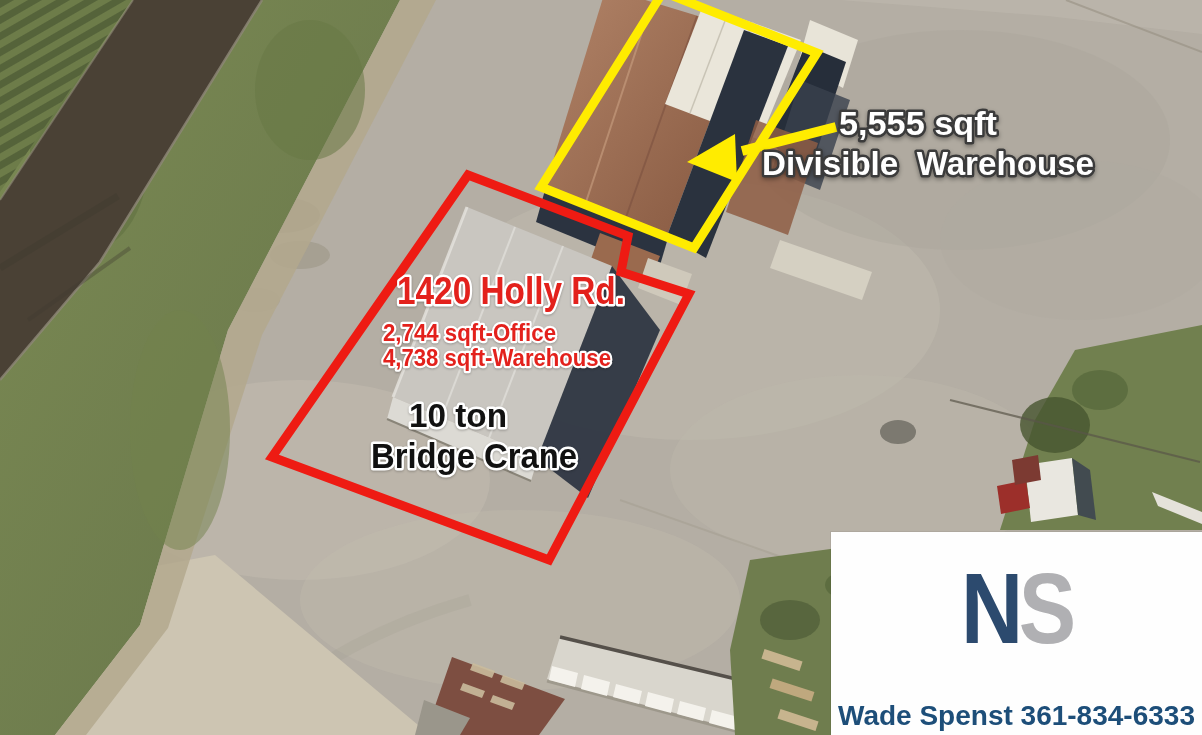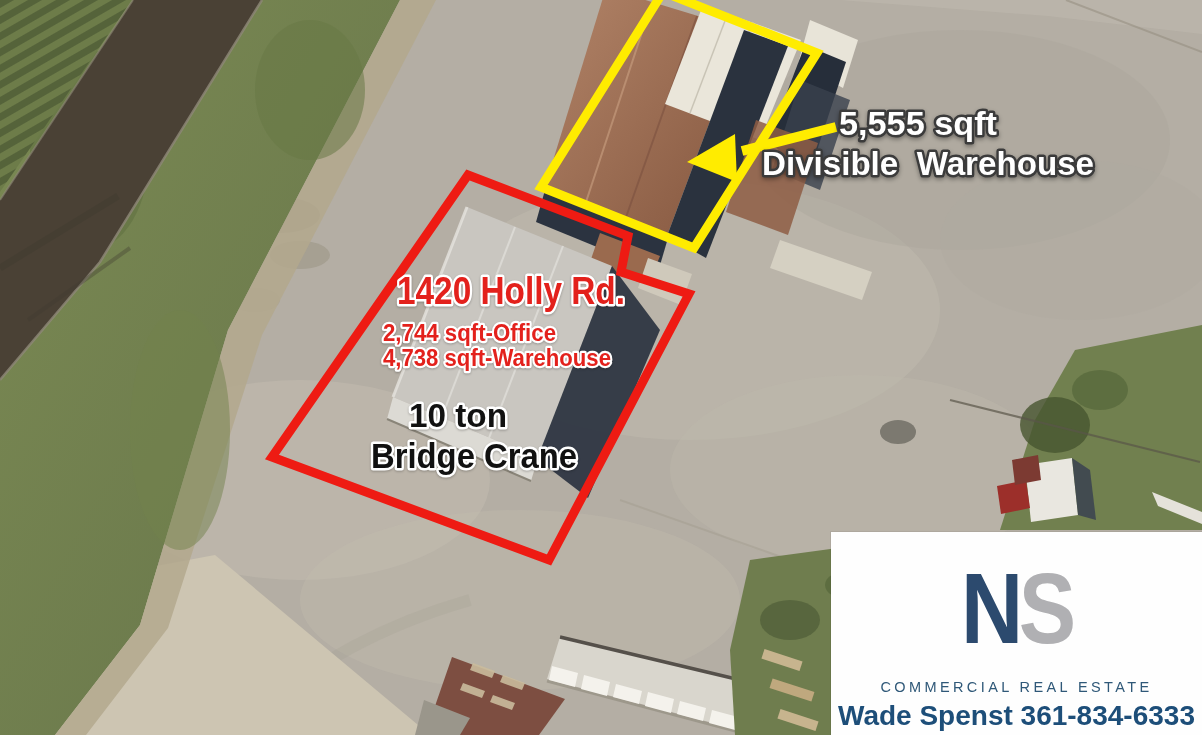--- a/index.html
+++ b/index.html
@@ -168,17 +168,16 @@
     <text class="callout-text t-red" x="397" y="304" font-size="38" text-anchor="start" fill="#e3211c" stroke="#ffffff" stroke-width="5" paint-order="stroke" stroke-linejoin="round" textLength="228" lengthAdjust="spacingAndGlyphs">1420 Holly Rd.</text>
     <text class="callout-text t-red" x="383" y="341" font-size="24" text-anchor="start" fill="#e3211c" stroke="#ffffff" stroke-width="4.5" paint-order="stroke" stroke-linejoin="round" textLength="173" lengthAdjust="spacingAndGlyphs">2,744 sqft-Office</text>
     <text class="callout-text t-red" x="383" y="366" font-size="24" text-anchor="start" fill="#e3211c" stroke="#ffffff" stroke-width="4.5" paint-order="stroke" stroke-linejoin="round" textLength="228" lengthAdjust="spacingAndGlyphs">4,738 sqft-Warehouse</text>
 
     <text class="callout-text t-black" x="458" y="427" font-size="33" text-anchor="middle" fill="#111111" stroke="#ffffff" stroke-width="5" paint-order="stroke" stroke-linejoin="round" textLength="98" lengthAdjust="spacingAndGlyphs">10 ton</text>
     <text class="callout-text t-black" x="474" y="468" font-size="35" text-anchor="middle" fill="#111111" stroke="#ffffff" stroke-width="5" paint-order="stroke" stroke-linejoin="round" textLength="206" lengthAdjust="spacingAndGlyphs">Bridge Crane</text>
   </svg>
 
   <div id="brand-panel">
     <div class="monogram"><span class="mono-n">N</span><span class="mono-s">S</span></div>
-    <div class="brand-line2">COMMERCIAL REAL ESTATE</div>
     <div class="brand-contact">Wade Spenst 361-834-6333</div>
   </div>
 
 </div>
 
 </body></html>

